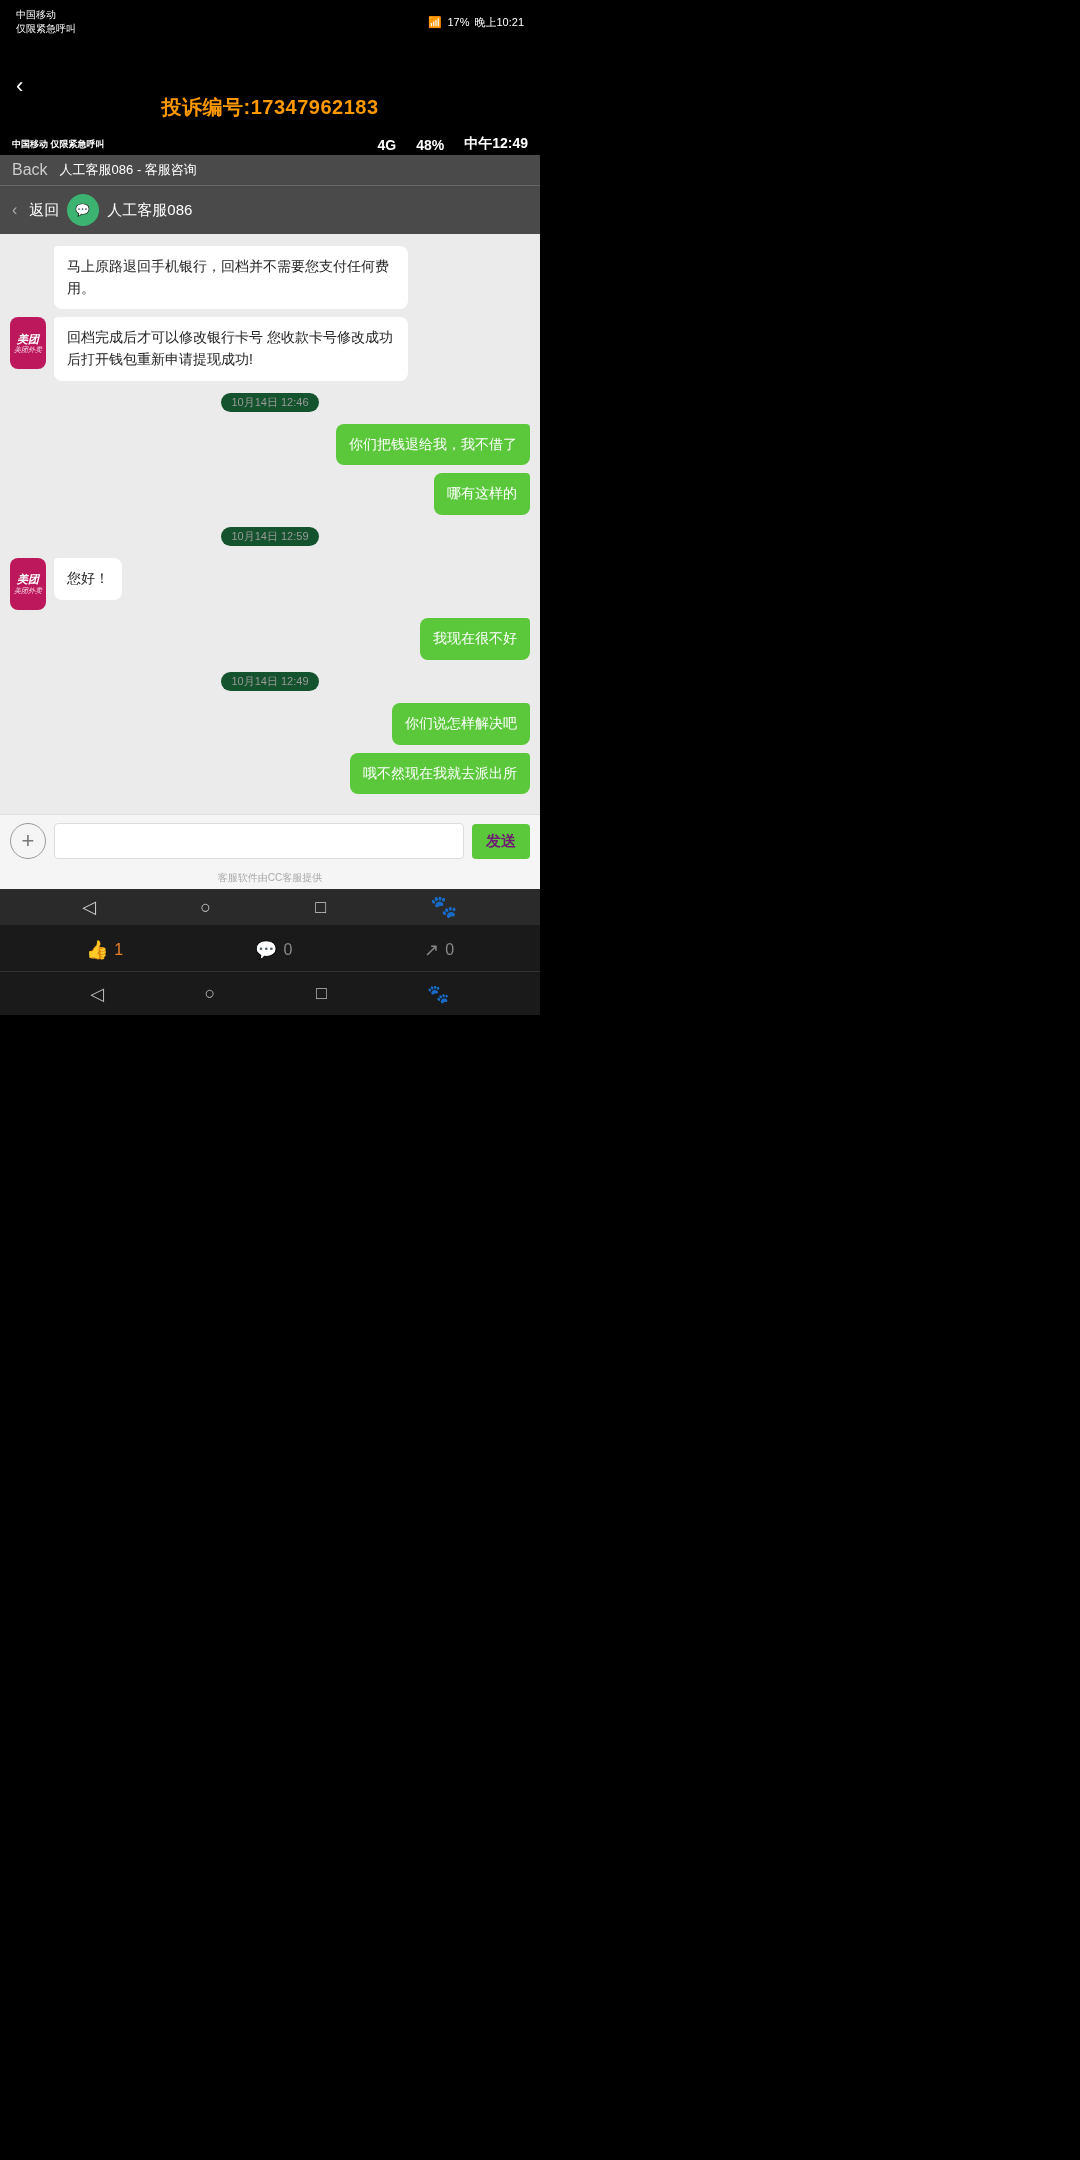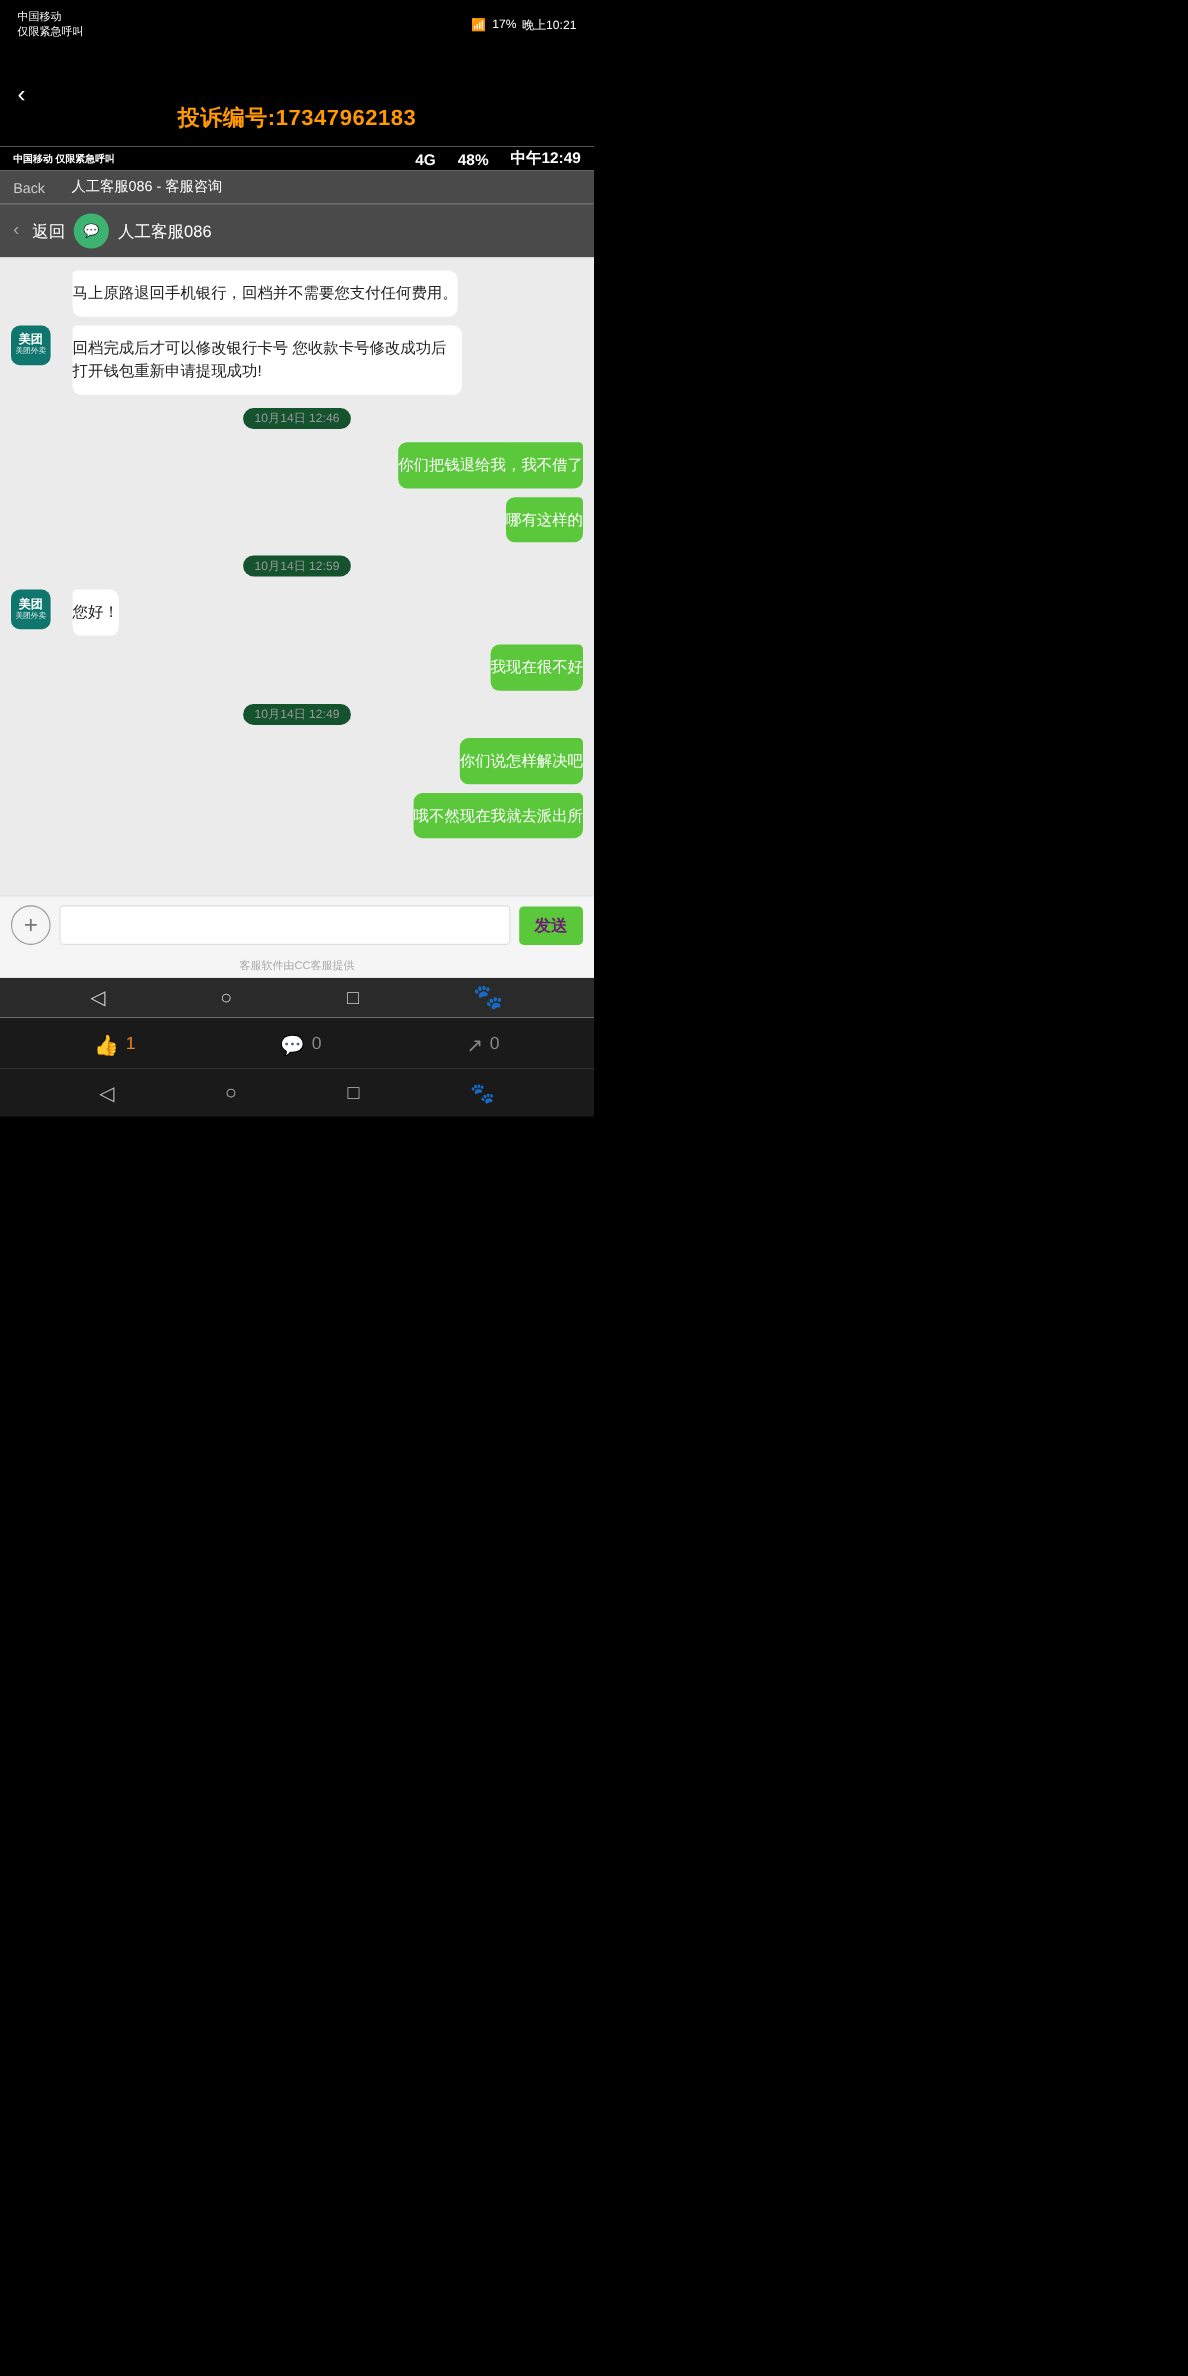--- a/index.html
+++ b/index.html
@@ -77,22 +77,22 @@
     .inner-nav-outer {
       background: #4a4a4a;
       padding: 6px 12px 6px 12px;
       display: flex;
       align-items: center;
       font-size: 13px;
       color: #fff;
     }
     .inner-nav-outer .back-btn {
       color: #ccc;
-      margin-right: 24px;
-      font-size: 13px;
+      margin-right: 12px;
+      font-size: 16px;
     }
 
     
     .inner-agent-header {
       background: #4a4a4a;
       padding: 8px 12px;
       display: flex;
       align-items: center;
       gap: 8px;
       color: #fff;
@@ -126,42 +126,42 @@
     .msg-row {
       display: flex;
       align-items: flex-start;
       gap: 8px;
     }
     .msg-row.bot { flex-direction: row; }
     .msg-row.user { flex-direction: row-reverse; }
 
     .avatar {
       width: 36px;
-      height: 36px;
+      height: 52px;
       border-radius: 8px;
-      background: #0f766e;
+      background: #be185d;
       display: flex;
       flex-direction: column;
       align-items: center;
       justify-content: center;
       flex-shrink: 0;
       font-size: 9px;
       color: #fff;
       line-height: 1.2;
+      font-style: italic;
     }
     .avatar .main-text { font-size: 11px; font-weight: bold; }
     .avatar .sub-text { font-size: 7px; opacity: 0.85; }
 
     .bubble {
       max-width: 68%;
-      padding: 10px 0;
+      padding: 10px 13px;
       border-radius: 8px;
       font-size: 14px;
       line-height: 1.55;
-      margin-left: 12px;
     }
     .bubble.bot {
       background: #fff;
       color: #222;
       border-radius: 4px 8px 8px 8px;
     }
     .bubble.user {
       background: #5ac83a;
       color: #fff;
       border-radius: 8px 4px 8px 8px;

